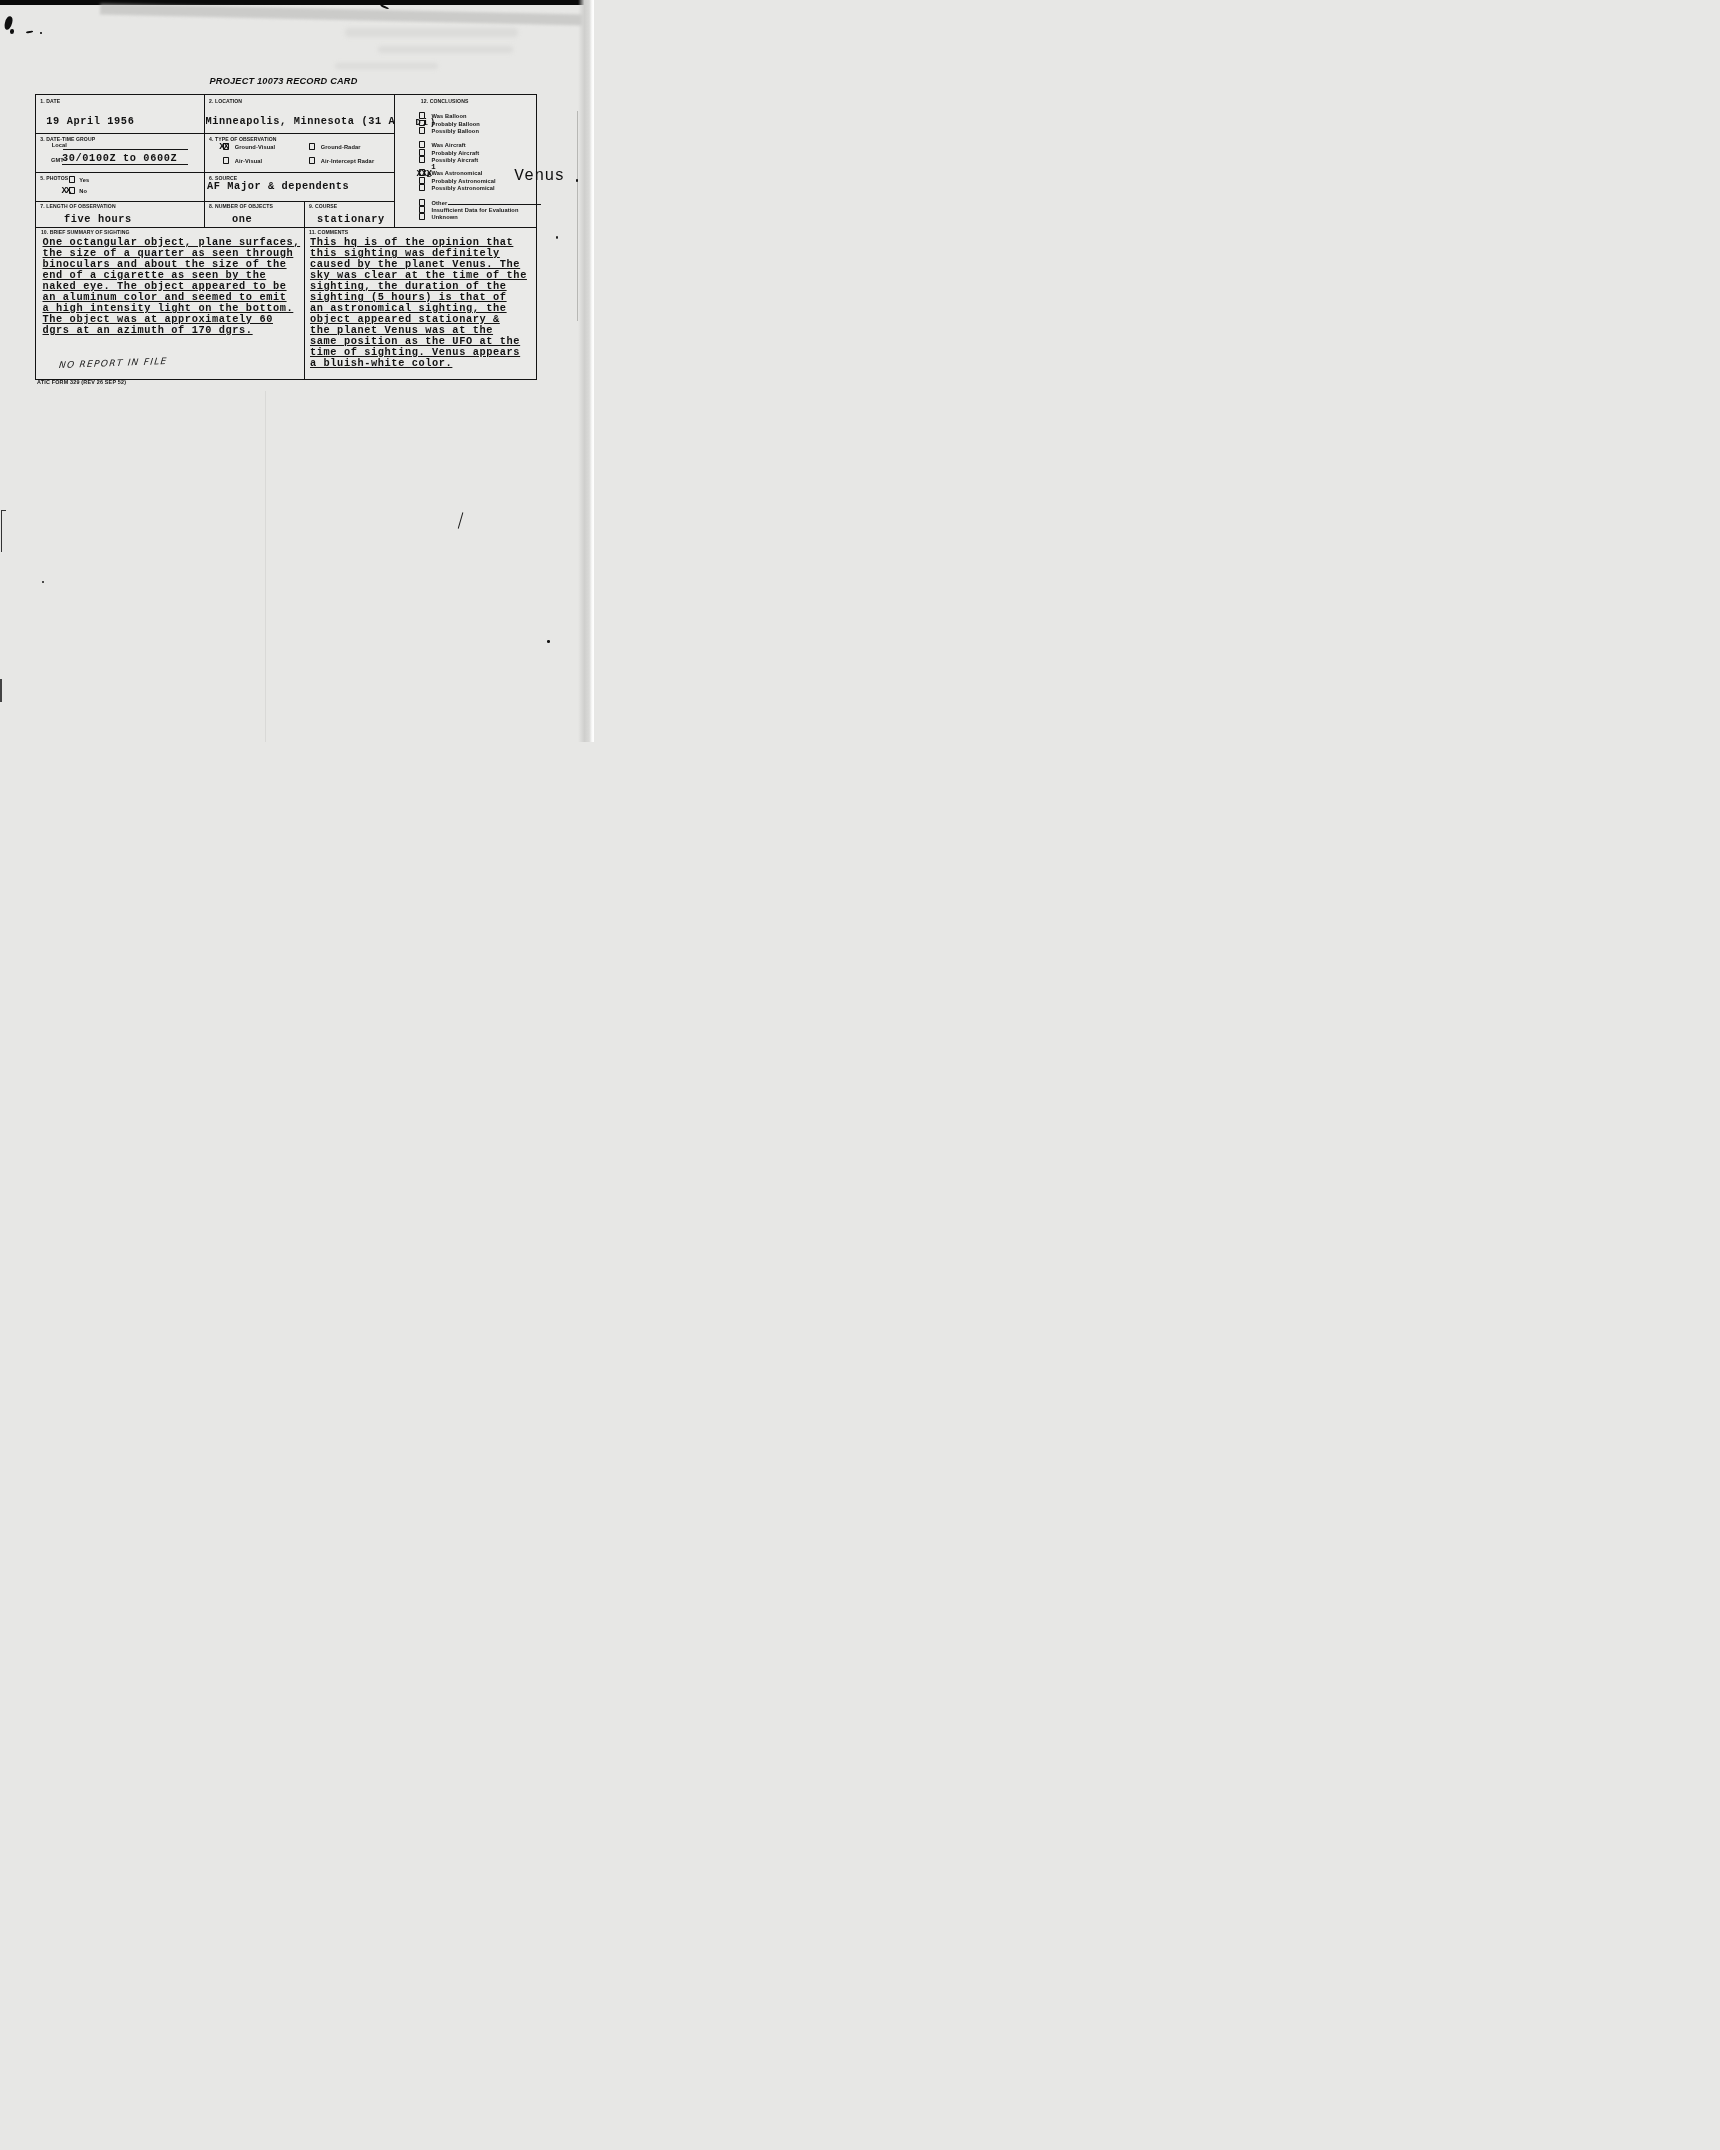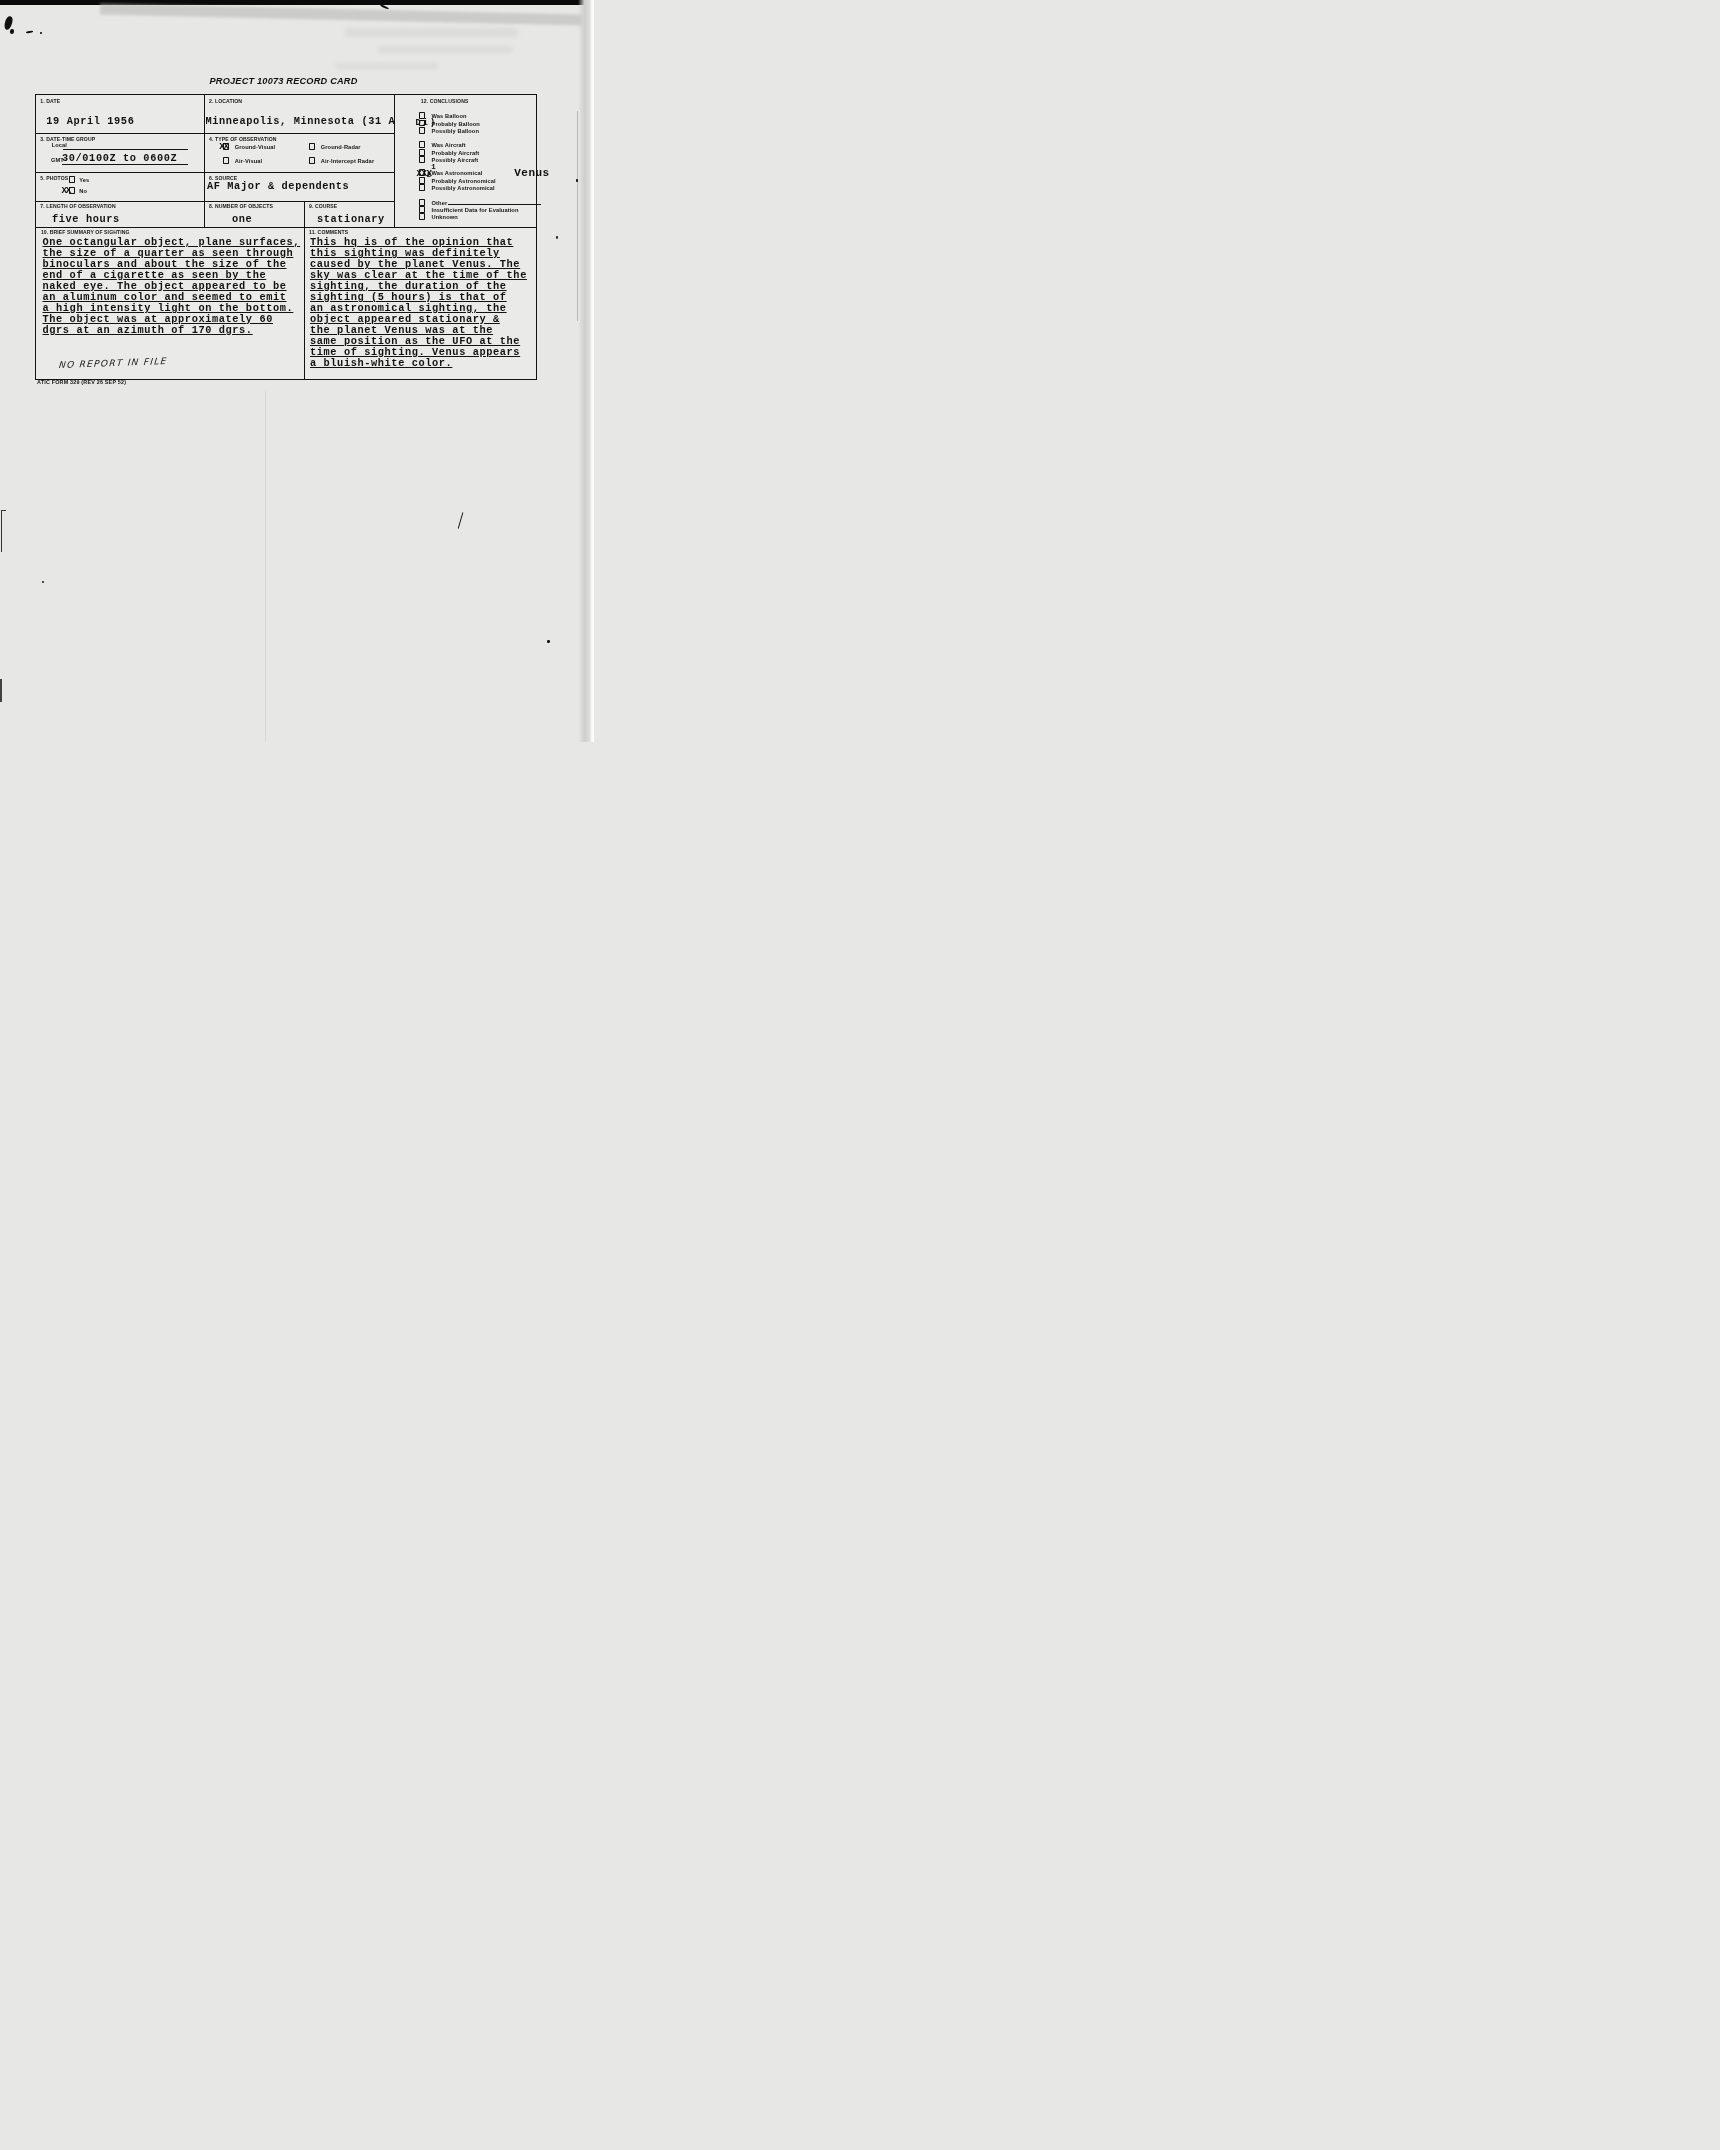--- a/index.html
+++ b/index.html
@@ -52,21 +52,21 @@
   .concl{position:absolute;left:374px;top:0;width:145px;height:133px;}
   .crow{position:absolute;left:9.2px;height:7px;font-size:5.7px;font-weight:700;letter-spacing:0.1px;white-space:nowrap;}
   .crow .ol{margin-left:4.9px;}
   .ovr{position:absolute;left:-3.8px;top:-1.6px;font-family:"Liberation Mono","DejaVu Sans Mono",monospace;
        font-weight:700;font-size:8.6px;letter-spacing:2.2px;color:#0e0e0e;}
   .xmark3{position:absolute;left:-2.7px;top:-1.1px;font-family:"Liberation Mono","DejaVu Sans Mono",monospace;
           font-weight:700;font-size:9.2px;letter-spacing:-0.5px;color:#0e0e0e;}
   .annot{position:absolute;font-family:"Liberation Mono","DejaVu Sans Mono",monospace;
          font-weight:700;font-size:7.3px;color:#0e0e0e;}
   .venus{position:absolute;left:95px;top:-2.2px;font-family:"Liberation Mono","DejaVu Sans Mono",monospace;
-         font-weight:700;font-size:11px;letter-spacing:0.5px;color:#0e0e0e;}
+         font-weight:400;font-size:16px;letter-spacing:0.5px;color:#0e0e0e;}
   .other-line{display:inline-block;width:93px;border-bottom:1.1px solid #151515;height:4.9px;margin-left:1.1px;}
 
   .handnote{position:absolute;left:23px;top:263px;font-family:"DejaVu Sans",sans-serif;
             font-style:italic;font-size:9px;letter-spacing:1.3px;font-weight:500;color:#1b1b1b;
             transform:rotate(-2deg) skewX(-8deg);white-space:pre;}
   .footer{position:absolute;left:37px;top:379px;font-size:5.4px;font-weight:700;letter-spacing:0.2px;}
 </style>
 </head>
 <body>
 
@@ -147,21 +147,21 @@
     <div class="optrow" style="left:33px;top:92px;">
       <span class="xmark" style="left:-7.6px;top:-1.6px;">XX</span>
       <span class="cb"></span>
       <span class="ol" style="margin-left:2.7px;">No</span>
     </div>
 
     <div class="lbl" style="left:173px;top:80px;">6. SOURCE</div>
     <div class="mono" style="left:171px;top:86px;">AF Major &amp; dependents</div>
 
     <div class="lbl" style="left:4.3px;top:108px;">7. LENGTH OF OBSERVATION</div>
-    <div class="mono" style="left:16px;top:119px;">five hours</div>
+    <div class="mono" style="left:28px;top:119px;">five hours</div>
     <div class="lbl" style="left:173px;top:108px;">8. NUMBER OF OBJECTS</div>
     <div class="mono" style="left:196px;top:119px;">one</div>
     <div class="lbl" style="left:273px;top:108px;">9. COURSE</div>
     <div class="mono" style="left:281px;top:119px;">stationary</div>
 
     <div class="lbl" style="left:4.9px;top:134px;">10. BRIEF SUMMARY OF SIGHTING</div>
     <div class="tblock" style="left:6.5px;top:141px;width:263px;">
       <div class="tline">One octangular object, plane surfaces,</div>
       <div class="tline">the size of a quarter as seen through</div>
       <div class="tline">binoculars and about the size of the</div>

